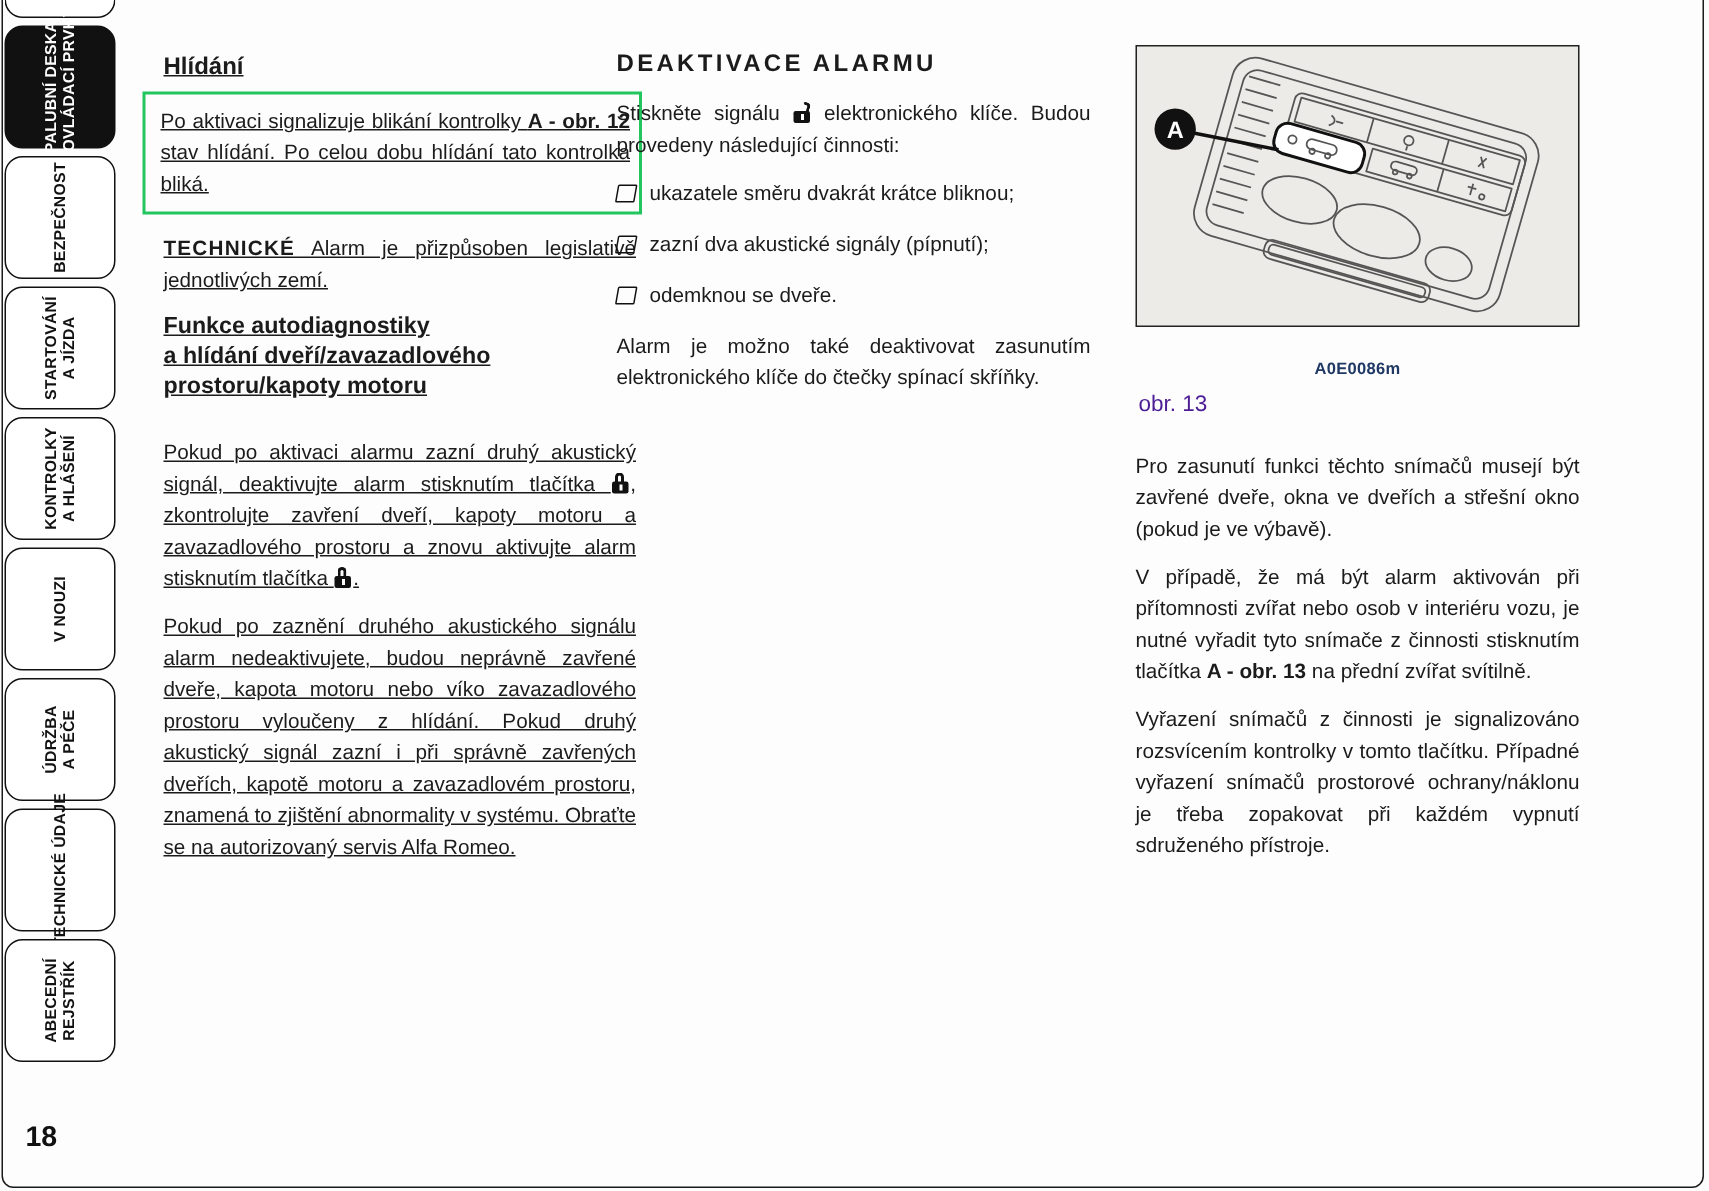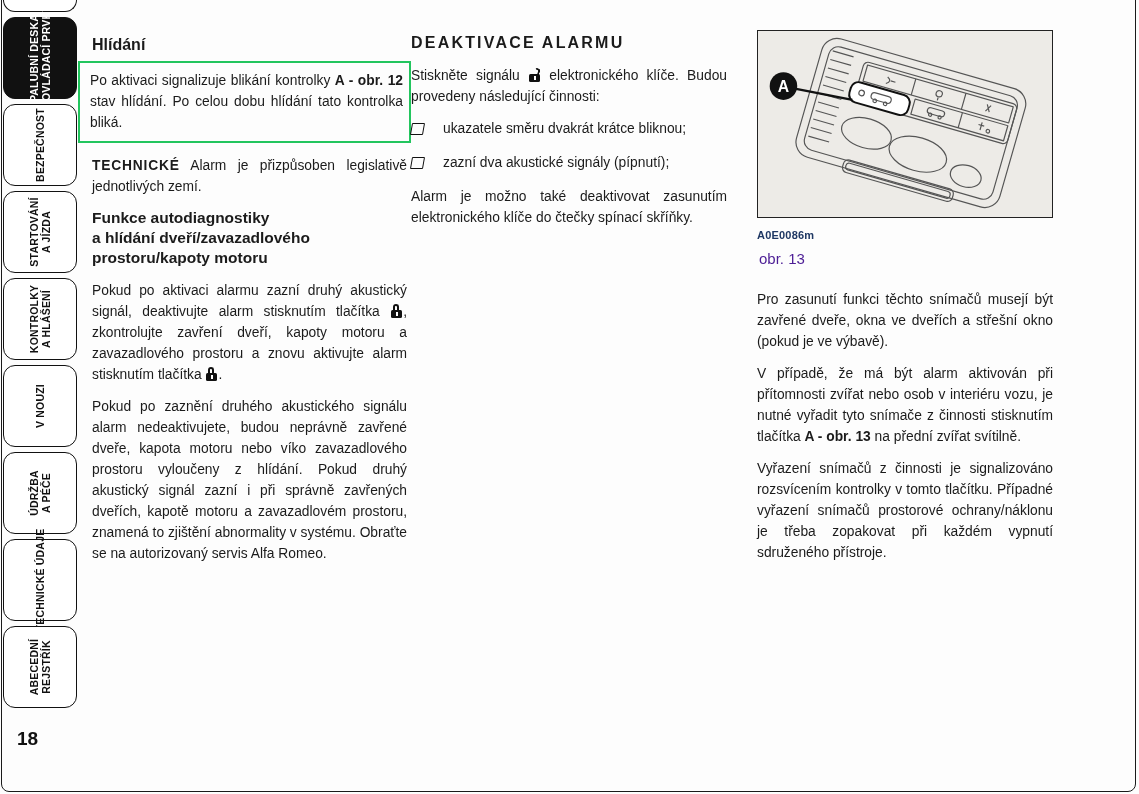--- a/index.html
+++ b/index.html
@@ -23,40 +23,40 @@
   .tab.active{background:#111;border-color:#111;}
   .tab-label{
     position:absolute;top:50%;left:50%;
     transform:translate(-50%,-50%) rotate(-90deg);
     white-space:nowrap;text-align:center;
     font-size:10.5px;font-weight:bold;letter-spacing:0.2px;line-height:12px;color:#111;
   }
   .tab.active .tab-label{color:#fff;}
   .tab-label span{display:block;}
   .page-number{
-    position:absolute;left:14px;top:728px;font-size:19px;font-weight:bold;color:#111;
+    position:absolute;left:14px;top:748px;font-size:19px;font-weight:bold;color:#111;
   }
 
   
   .col{position:absolute;top:30px;font-size:13.8px;line-height:21px;}
-  .col1{left:92px;width:315px;}
+  .col1{left:109px;width:315px;text-decoration:underline;}
   .col2{left:411px;width:316px;}
   .col3{left:757px;width:296px;}
   .para{text-align:justify;margin:0 0 11px 0;}
   .h-small{font-size:16px;font-weight:bold;margin:4px 0 6px 0;}
-  .h-sub{font-size:15.5px;font-weight:bold;line-height:20px;margin:6px 0 12px 0;}
+  .h-sub{font-size:15.5px;font-weight:bold;line-height:20px;margin:6px 0 23px 0;}
   .h-big{font-size:16px;font-weight:bold;letter-spacing:2.2px;line-height:21px;margin:2px 0 12px 0;}
   .inline-label{font-weight:bold;letter-spacing:0.8px;}
 
   .highlight-box{
     border:2px solid #22c55e;margin:0 -4px 12px -14px;padding:7px 6px 8px 10px;
   }
 
   
-  .bullet{display:flex;gap:19px;margin:0 0 13px 0;}
+  .bullet{display:flex;gap:9px;margin:0 0 13px 0;}
   .bullet .box-icon{
     flex:0 0 auto;width:11px;height:10px;margin-top:5px;
     border:1.7px solid #111;border-radius:1px;transform:skewX(-10deg);
   }
   .bullet .b-text{text-align:left;}
 
   
   .lock{display:inline-block;position:relative;width:13px;height:14px;vertical-align:-2px;}
   .lock .shackle{
     position:absolute;top:0;left:2.5px;width:6px;height:7px;
@@ -68,21 +68,21 @@
   .lock .body::after{
     content:"";position:absolute;left:50%;top:2px;width:2px;height:4px;background:#fff;transform:translateX(-50%);
   }
   .lock.open .shackle{left:6px;transform:rotate(18deg);border-left-color:transparent;}
 
   
   .figure-frame{
     width:296px;height:188px;border:1.3px solid #222;background:#edebe7;box-sizing:border-box;overflow:hidden;
   }
   .figure-code{
-    text-align:left;font-size:11px;font-weight:bold;color:#1f3864;margin-top:7px;letter-spacing:0.2px;
+    text-align:center;font-size:11px;font-weight:bold;color:#1f3864;margin-top:18px;letter-spacing:0.2px;
   }
   .figure-caption{font-size:15px;margin:2px 0 20px 2px;color:#4c1d95;}
 </style>
 </head>
 <body>
 
 <div class="page-frame"></div>
 
 <aside class="sidebar">
   <div class="tab stub"></div>
@@ -164,20 +164,24 @@
 
   <p class="para"><span>Stiskněte signálu </span><span class="lock open"><span class="shackle"></span><span class="body"></span></span><span> elektronického klíče. Budou provedeny následující činnosti:</span></p>
 
   <div class="bullet">
     <span class="box-icon"></span>
     <span class="b-text">ukazatele směru dvakrát krátce bliknou;</span>
   </div>
   <div class="bullet">
     <span class="box-icon"></span>
     <span class="b-text">zazní dva akustické signály (pípnutí);</span>
+  </div>
+  <div class="bullet">
+    <span class="box-icon"></span>
+    <span class="b-text">odemknou se dveře.</span>
   </div>
 
   <p class="para">Alarm je možno také deaktivovat zasunutím elektronického klíče do čtečky spínací skříňky.</p>
 
 </div>
 
 <div class="col col3">
   <div class="figure-frame">
     <svg viewBox="0 0 296 188" width="293" height="185">
       <g stroke="#555" fill="none" stroke-width="1.2" stroke-linejoin="round" transform="rotate(16 150 100)">

